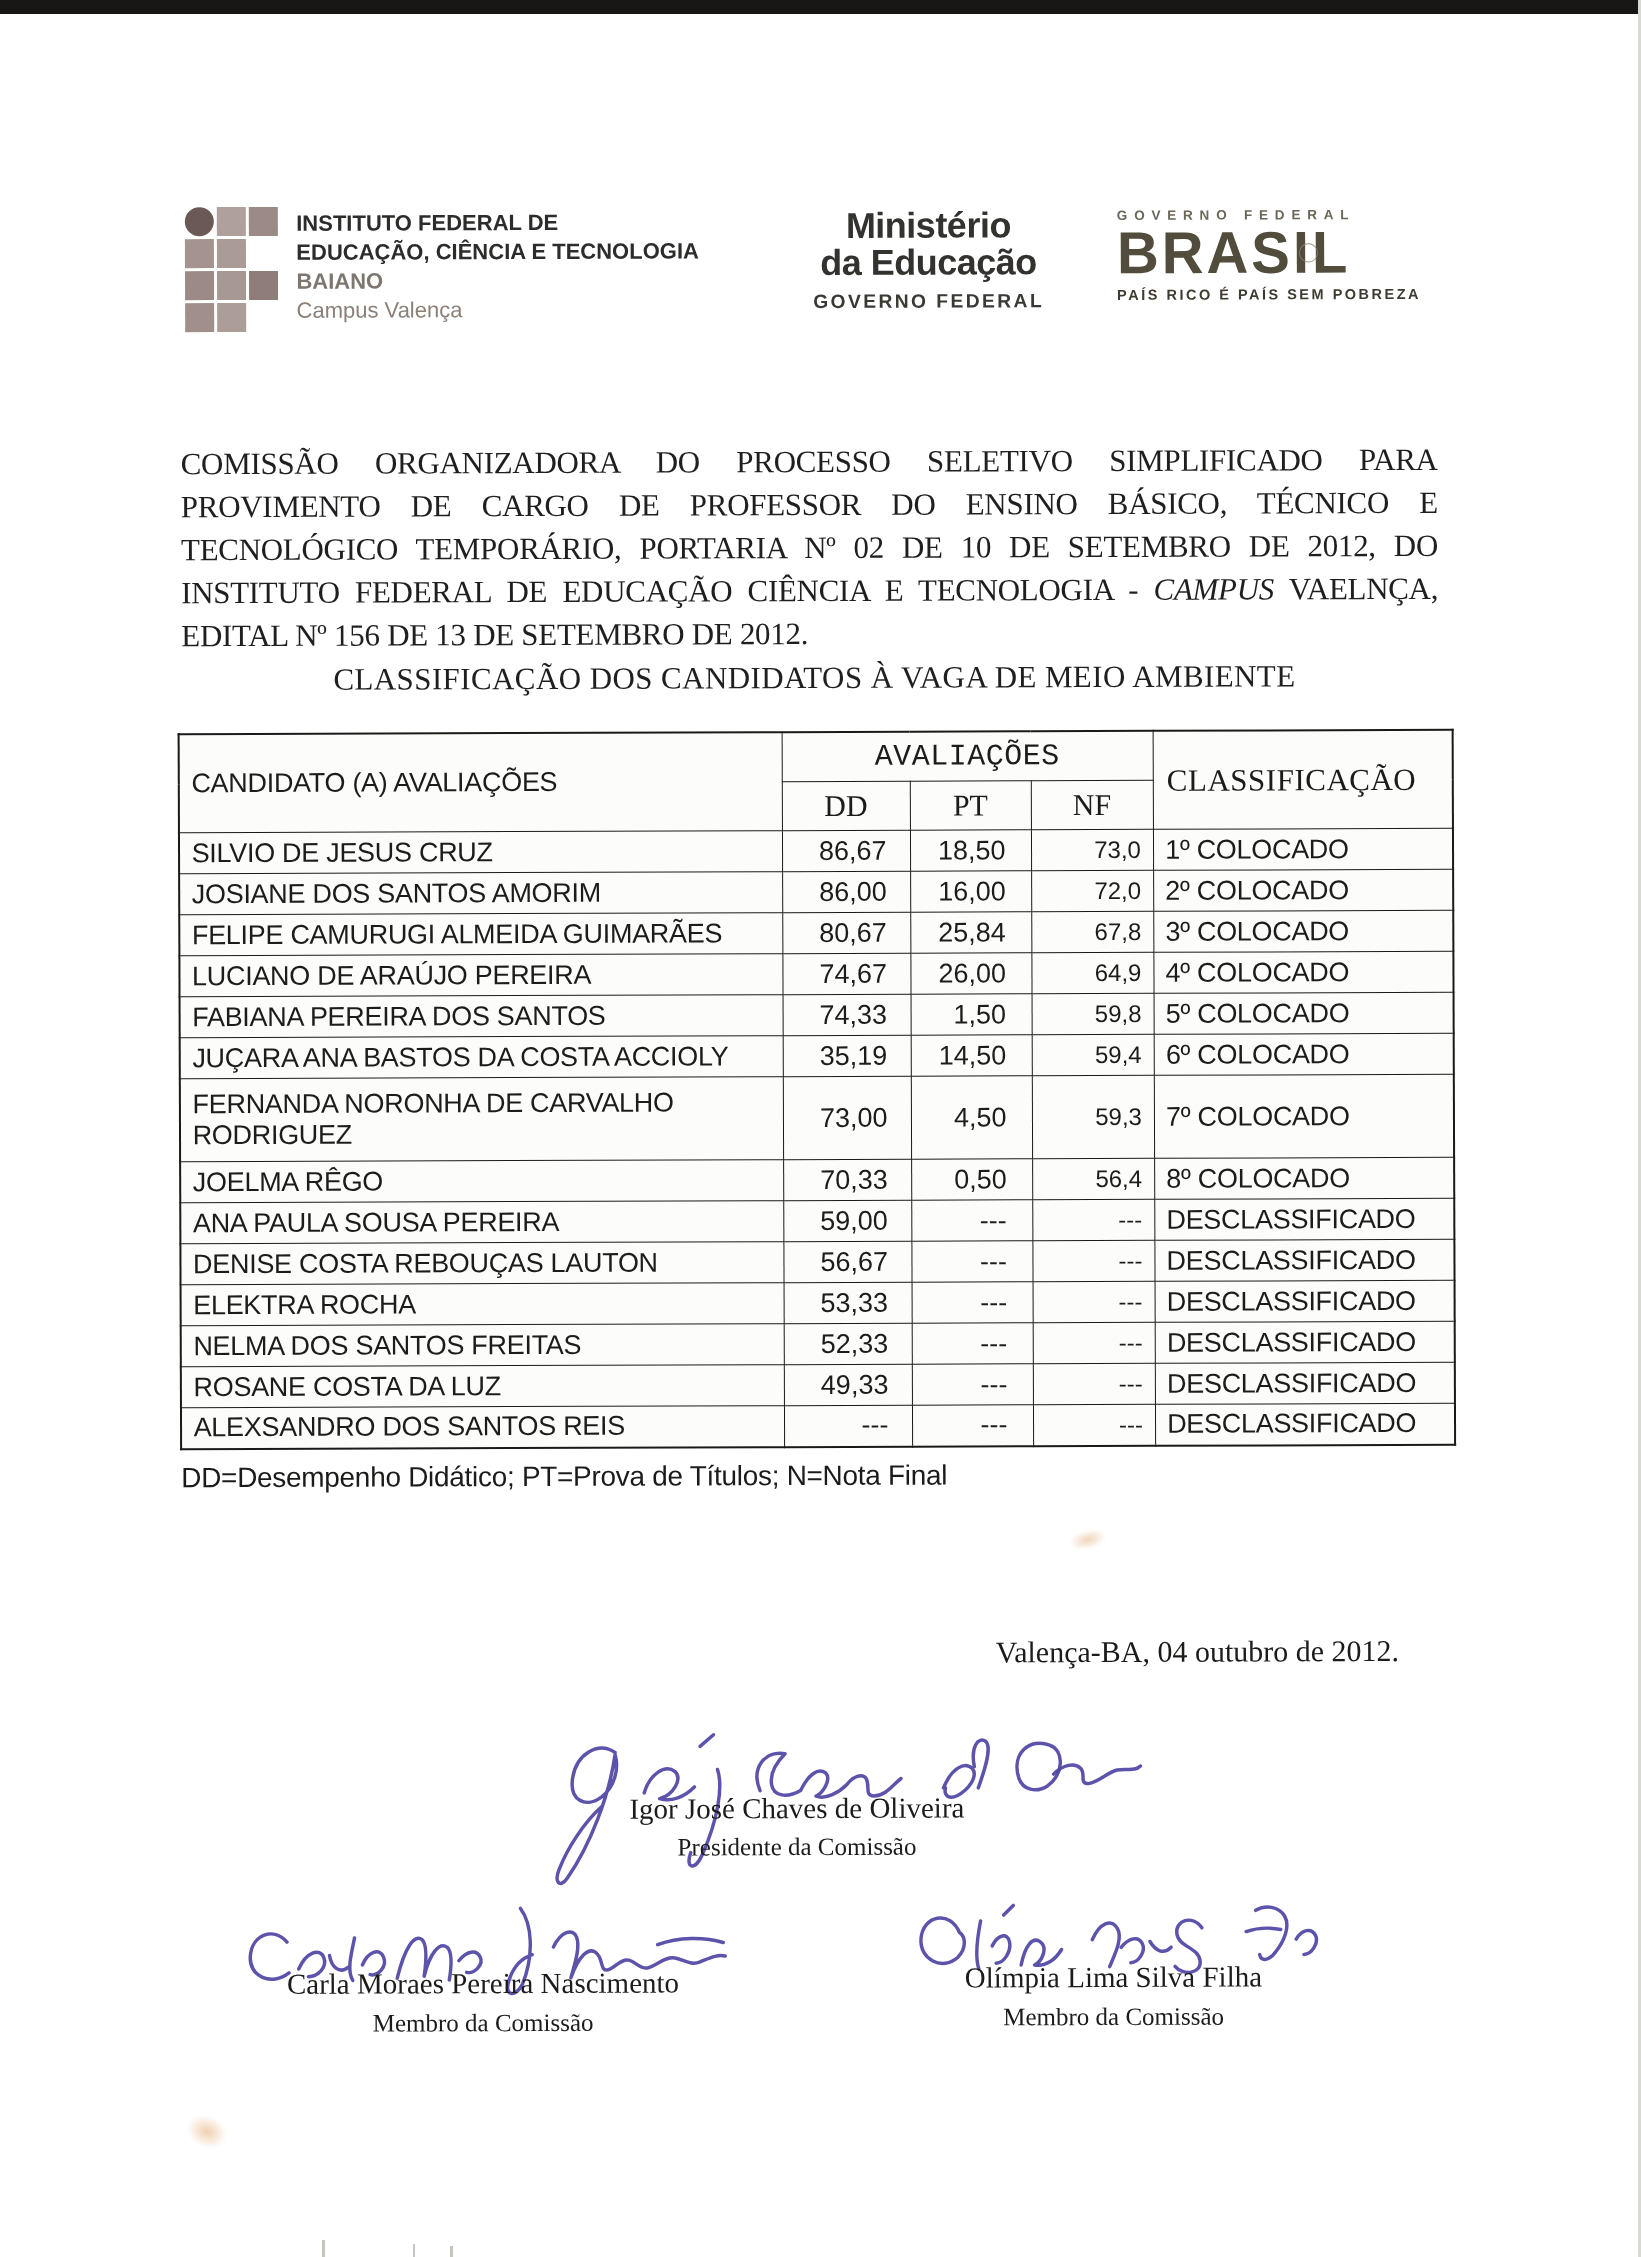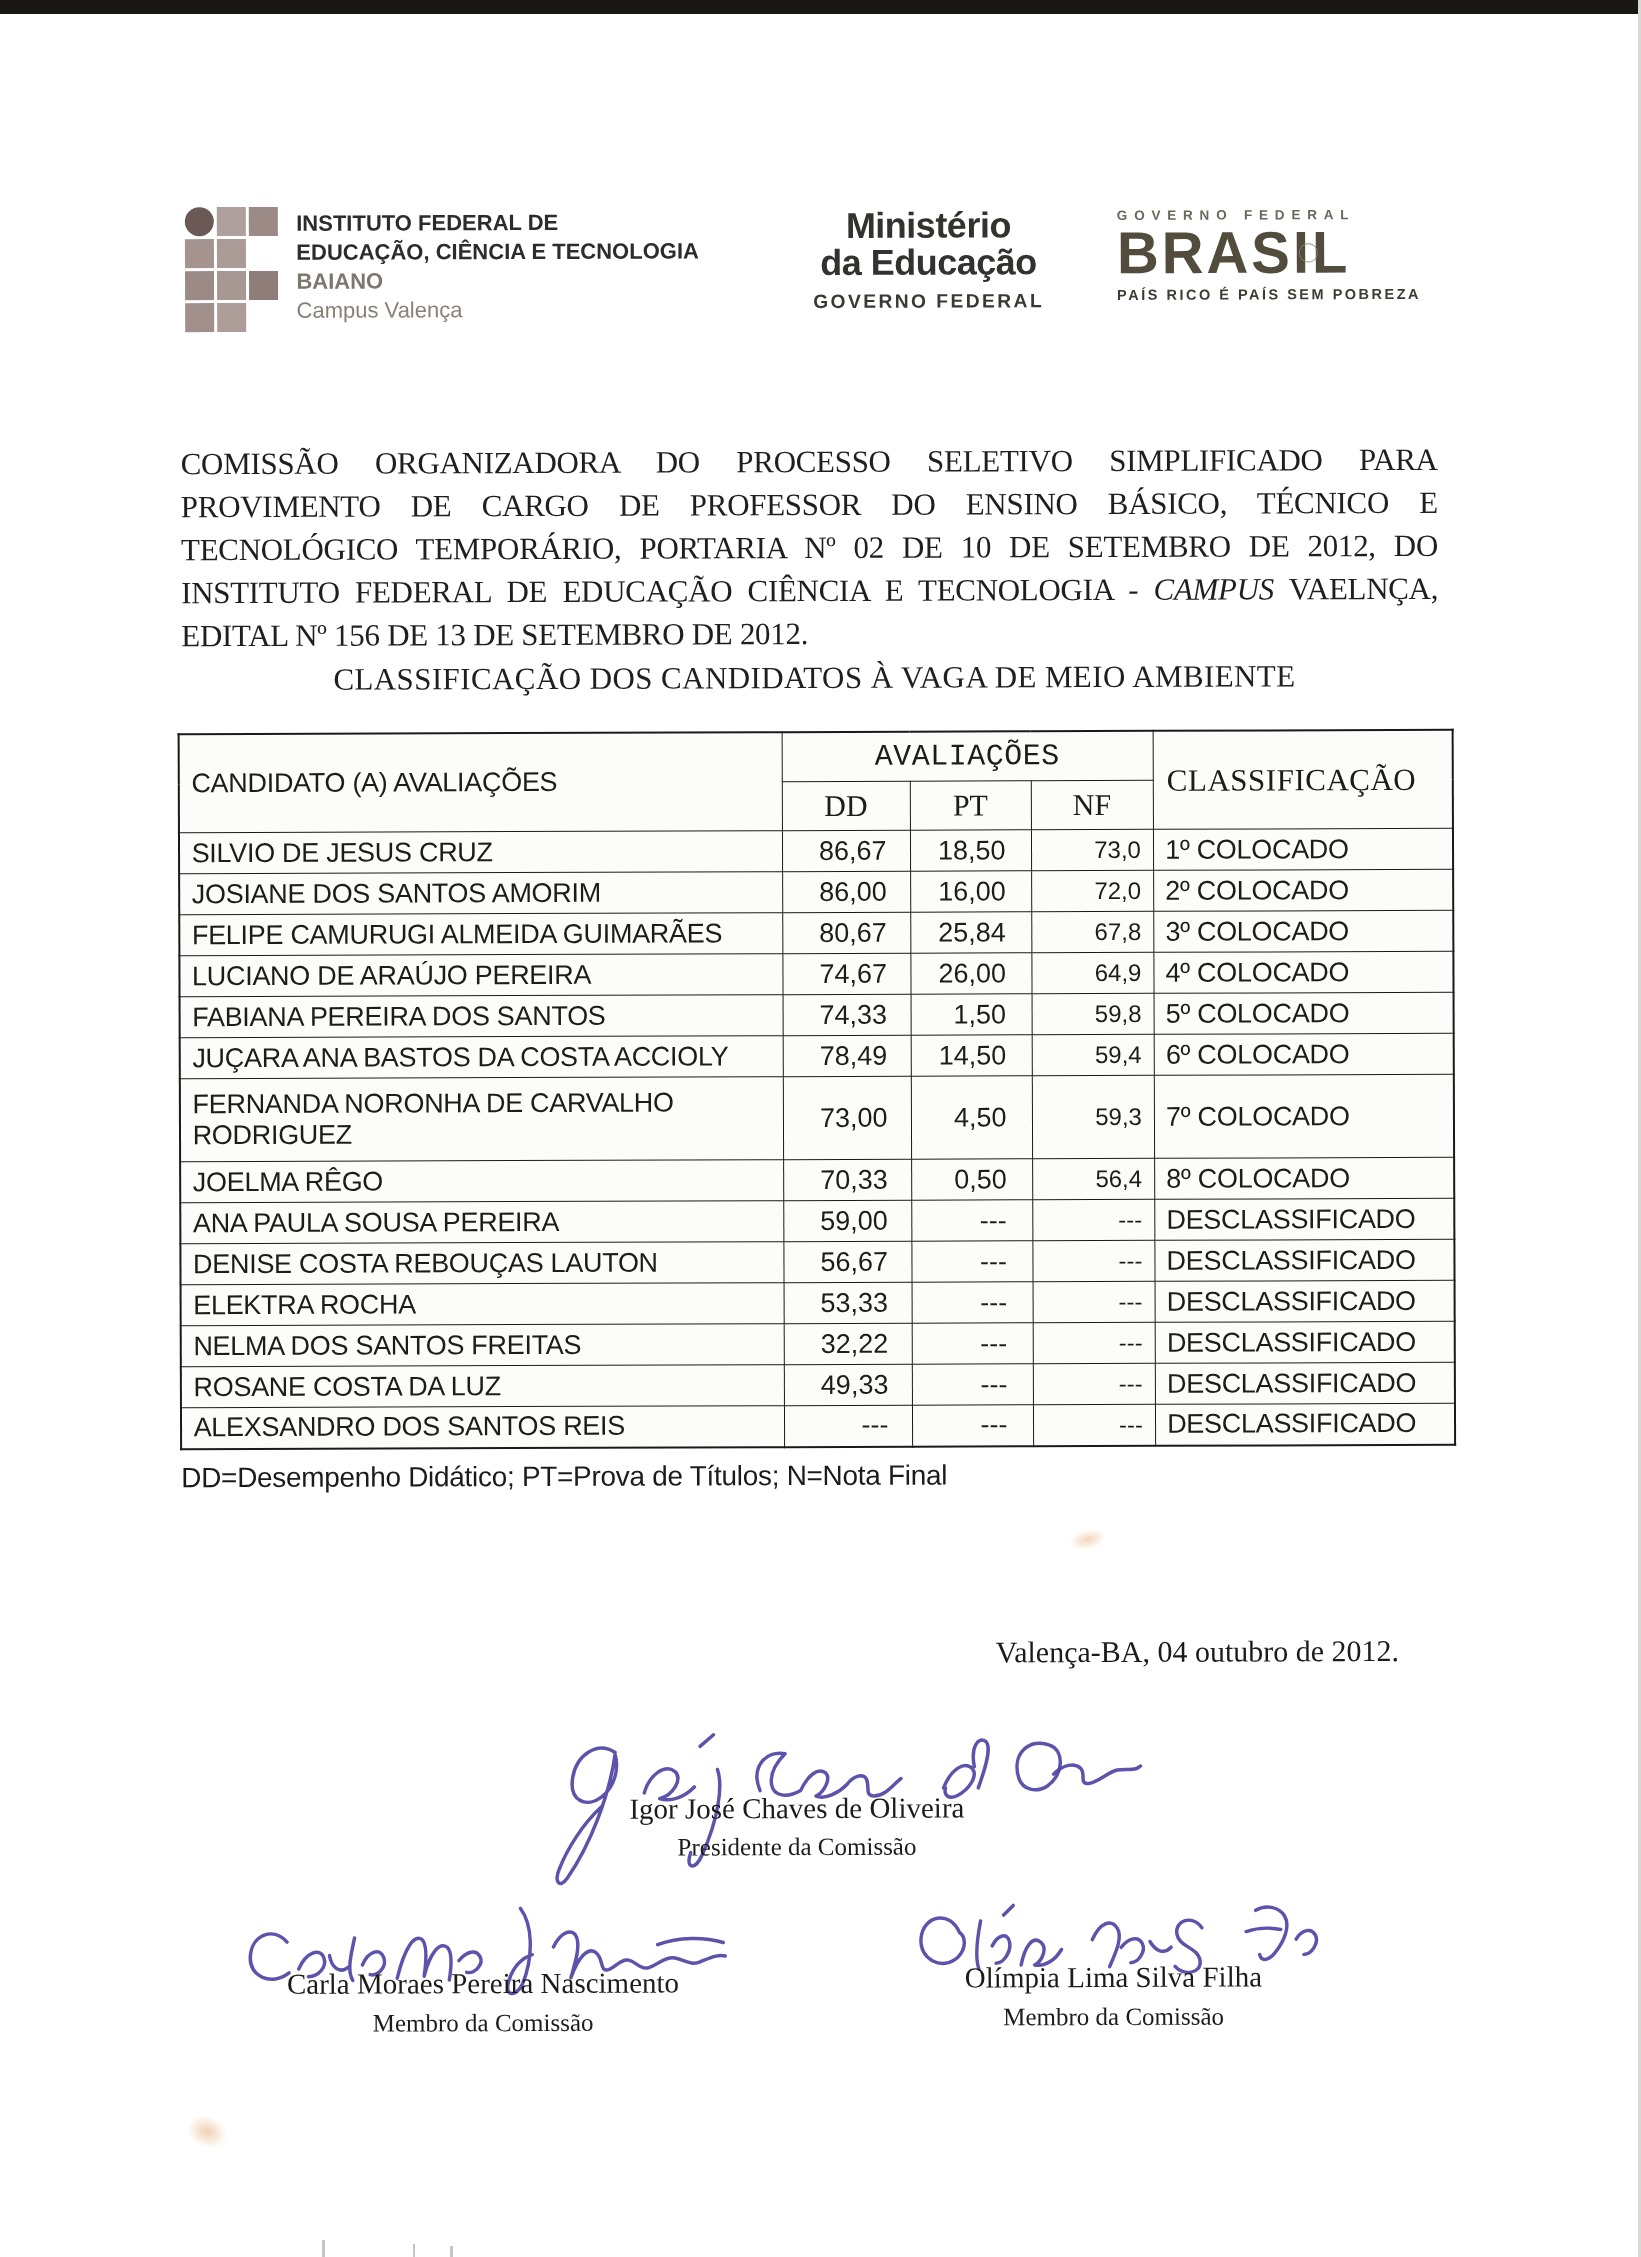--- a/index.html
+++ b/index.html
@@ -206,21 +206,21 @@
         </tr>
         <tr>
           <td class="t-name">FABIANA PEREIRA DOS SANTOS</td>
           <td class="t-dd">74,33</td>
           <td class="t-pt">1,50</td>
           <td class="t-nf">59,8</td>
           <td class="t-class">5º COLOCADO</td>
         </tr>
         <tr>
           <td class="t-name">JUÇARA ANA BASTOS DA COSTA ACCIOLY</td>
-          <td class="t-dd">78,49</td>
+          <td class="t-dd">35,19</td>
           <td class="t-pt">14,50</td>
           <td class="t-nf">59,4</td>
           <td class="t-class">6º COLOCADO</td>
         </tr>
         <tr class="row-tall">
           <td class="t-name">FERNANDA NORONHA DE CARVALHO
 RODRIGUEZ</td>
           <td class="t-dd">73,00</td>
           <td class="t-pt">4,50</td>
           <td class="t-nf">59,3</td>
@@ -249,21 +249,21 @@
         </tr>
         <tr>
           <td class="t-name">ELEKTRA ROCHA</td>
           <td class="t-dd">53,33</td>
           <td class="t-pt">---</td>
           <td class="t-nf">---</td>
           <td class="t-class">DESCLASSIFICADO</td>
         </tr>
         <tr>
           <td class="t-name">NELMA DOS SANTOS FREITAS</td>
-          <td class="t-dd">32,22</td>
+          <td class="t-dd">52,33</td>
           <td class="t-pt">---</td>
           <td class="t-nf">---</td>
           <td class="t-class">DESCLASSIFICADO</td>
         </tr>
         <tr>
           <td class="t-name">ROSANE COSTA DA LUZ</td>
           <td class="t-dd">49,33</td>
           <td class="t-pt">---</td>
           <td class="t-nf">---</td>
           <td class="t-class">DESCLASSIFICADO</td>

